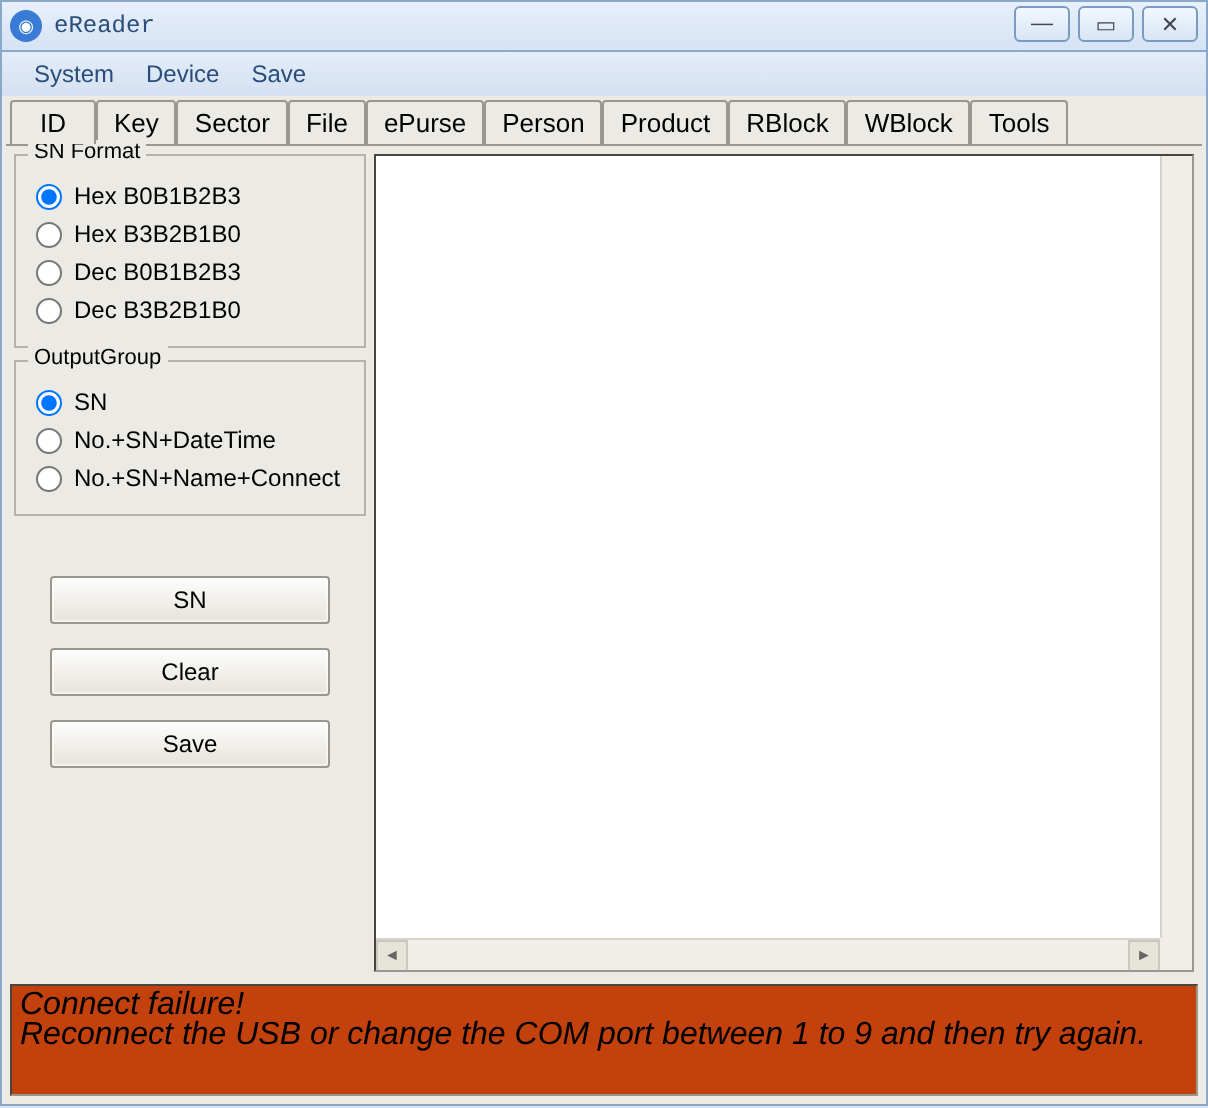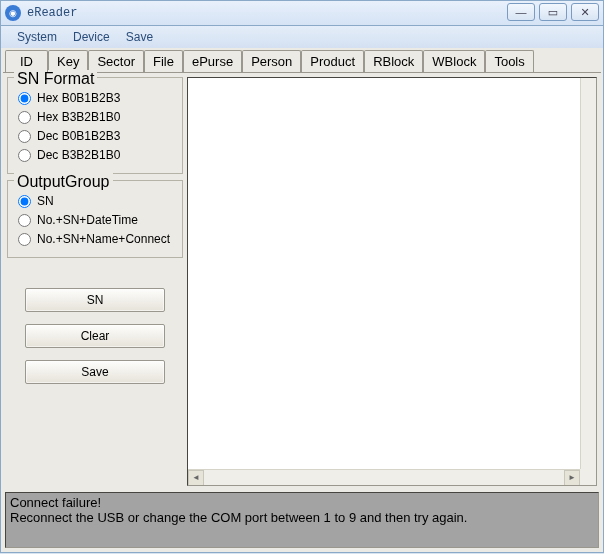--- a/index.html
+++ b/index.html
@@ -99,21 +99,21 @@
   border: 1px solid #b5b3a8;
   margin-top: 0;
   padding: 8px 6px 6px 6px;
   position: relative;
 }
 .groupbox .legend {
   position: absolute;
   top: -8px; left: 6px;
   background: #eceae4;
   padding: 0 3px;
-  font-size: 16px;
+  font-size: 11px;
 }
 .radio-row {
   display: flex; align-items: center;
   margin: 5px 2px;
   font-size: 12px;
   cursor: default;
 }
 .radio-row input { margin: 0 6px 0 2px; }
 .btncol { display: flex; flex-direction: column; gap: 12px; padding: 8px 18px; margin-top: 16px; }
 .winbutton {
@@ -149,27 +149,28 @@
   background: #efeee9;
   border-left: 1px solid #d6d3c8;
 }
 .sbtn {
   width: 16px; height: 16px; background: #e6e3d9; border: 1px solid #c9c6bb;
   font-size: 8px; display: flex; align-items: center; justify-content: center; color: #666;
 }
 .scorner { position: absolute; right: 0; bottom: 0; width: 16px; height: 16px; background: #efeee9; }
 .statusbox {
   height: 56px;
-  background: #a3a3a3;
+  background: #c2410c;
   border: 1px inset #9a988e;
   margin: 2px;
   padding: 2px 4px;
-  font-size: 13px;
+  font-size: 16px;
   line-height: 15px;
   overflow: hidden;
+  font-style: italic;
 }
 </style>
 </head>
 <body>
 
 <div class="titlebar">
   <span class="icon">◉</span>
   <span class="title">eReader</span>
   <div class="winbtns">
     <div class="winbtn">―</div>

